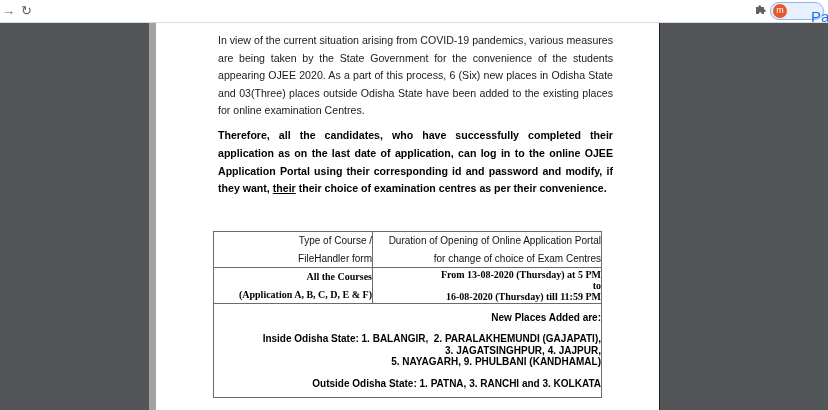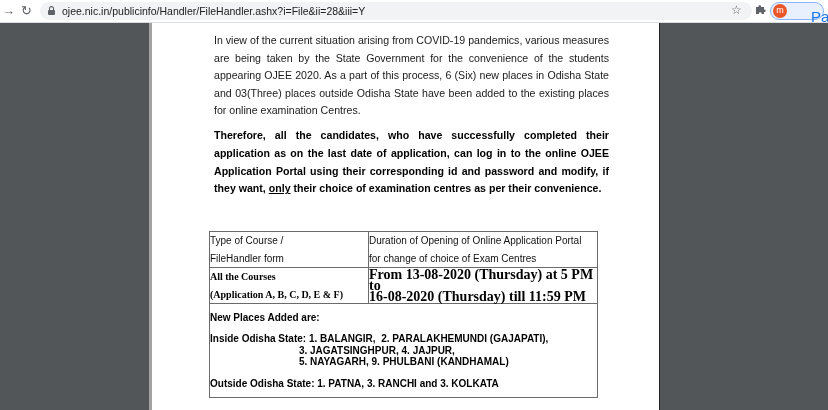--- a/index.html
+++ b/index.html
@@ -7,63 +7,55 @@
   .toolbar { position:absolute; left:0; top:0; width:828px; height:22px; background:#ffffff; border-bottom:1px solid #dadce0; }
   .nav-icon { position:absolute; top:3px; font-size:13px; color:#5f6368; line-height:16px; }
   .omnibox { position:absolute; left:40px; top:2px; width:712px; height:18px; background:#f1f3f4; border-radius:9px; }
   .lock { position:absolute; left:8px; top:4px; width:7px; height:9px; }
   .url { position:absolute; left:22px; top:2px; font-size:10.5px; color:#202124; line-height:14px; white-space:nowrap; }
   .star { position:absolute; left:691px; top:1px; font-size:12px; color:#5f6368; }
   .ext { position:absolute; left:755px; top:4px; width:11px; height:11px; }
   .profile { position:absolute; left:770px; top:2px; width:54px; height:18px; border:1px solid #8ab4f8; border-radius:10px; box-sizing:border-box; background:#e8f0fe; }
   .avatar { position:absolute; left:2px; top:1px; width:14px; height:14px; border-radius:50%; background:#e8562a; color:#fff; font-size:9px; text-align:center; line-height:13px; }
   .paused { position:absolute; left:20px; top:8px; font-size:15px; color:#1a73e8; line-height:12px;padding-left:20px; }
-  .pdf-page { position:absolute; left:149px; top:23px; width:511px; height:387px; background:#ffffff; border-left:3px solid #a3a3a3; border-right:1px solid #222; box-sizing:border-box; }
+  .pdf-page { position:absolute; left:149px; top:23px; width:511px; height:387px; background:#ffffff; border-left:7px solid #a3a3a3; border-right:1px solid #222; box-sizing:border-box; }
   .para { position:absolute; left:62px; width:395px; font-size:10.6px; line-height:17.6px; color:#1a1a1a; text-align:justify; }
   .para.bold { font-weight:bold; line-height:17.8px; color:#000; }
   .para .ul { text-decoration:underline; }
   .details { position:absolute; left:62px; top:183px; font-size:10.6px; color:#222; }
   table.sched { position:absolute; left:57px; top:208px; width:389px; border-collapse:collapse; font-size:10px; color:#111; }
-  table.sched td { border:1px solid #6b6b6b; text-align:left; vertical-align:middle; padding:0; }
+  table.sched td { border:1px solid #6b6b6b; text-align:right; vertical-align:middle; padding:0; }
   .h1 td { height:35px; line-height:17.5px; }
   .r2 td { height:35px; font-weight:bold; color:#000;font-family:Liberation Serif, serif; }
   .r2 .c1 { line-height:17.5px; }
-  .r2 .c2 { line-height:11px; font-size:14px; }
+  .r2 .c2 { line-height:11px; font-size:10px; }
   .r3 td { text-align:left; font-weight:bold; color:#000; font-size:10px; height:93px; vertical-align:top; padding:3px 4px; }
   .c1 { width:158px; }
   .places-line { line-height:11.5px; white-space:pre; }
   .gap { height:10px; }
 </style>
 </head>
 <body>
 
 <div class="toolbar">
   <span class="nav-icon" style="left:2px;">→</span>
   <span class="nav-icon" style="left:21px;">↻</span>
-  <div class="omnibox">
-    <svg class="lock" viewBox="0 0 7 9">
-        <rect x="0" y="4" width="7" height="5" rx="1" fill="#5f6368"></rect>
-        <path d="M1.5 4V2.6a2 2 0 0 1 4 0V4" fill="none" stroke="#5f6368" stroke-width="1.1"></path>
-      </svg>
-    <span class="url">ojee.nic.in/publicinfo/Handler/FileHandler.ashx?i=File&amp;ii=28&amp;iii=Y</span>
-    <span class="star">☆</span>
-  </div>
   <svg class="ext" viewBox="0 0 11 11">
       <path d="M1 3h2.5a1.3 1.3 0 1 1 2.5 0H9v2.5a1.3 1.3 0 1 1 0 2.5V10H6.5a1.3 1.3 0 1 0-2.5 0H1z" fill="#5f6368"></path>
     </svg>
   <div class="profile">
     <span class="avatar">m</span>
     <span class="paused">Paused</span>
   </div>
 </div>
 
 <div class="pdf-page">
   <div class="para" style="top:9px;">In view of the current situation arising from COVID-19 pandemics, various measures are being taken by the State Government for the convenience of the students appearing OJEE 2020. As a part of this process, 6 (Six) new places in Odisha State and 03(Three) places outside Odisha State have been added to the existing places for online examination Centres.</div>
 
-  <div class="para bold" style="top:104px;"><span>Therefore, all the candidates, who have successfully completed their application as on the last date of application, can log in to the online OJEE Application Portal using their corresponding id and password and modify, if they want, </span><span class="ul">only</span><span> their choice of examination centres as per their convenience.</span></div>
+  <div class="para bold" style="top:104px;"><span>Therefore, all the candidates, who have successfully completed their application as on the last date of application, can log in to the online OJEE Application Portal using their corresponding id and password and modify, if they want, </span><span class="ul">their</span><span> their choice of examination centres as per their convenience.</span></div>
 
 
   <table class="sched">
     <tbody>
         <tr class="h1">
       <td class="c1">
         <div>Type of Course /</div>
         <div>FileHandler form</div>
       </td>
       <td>

